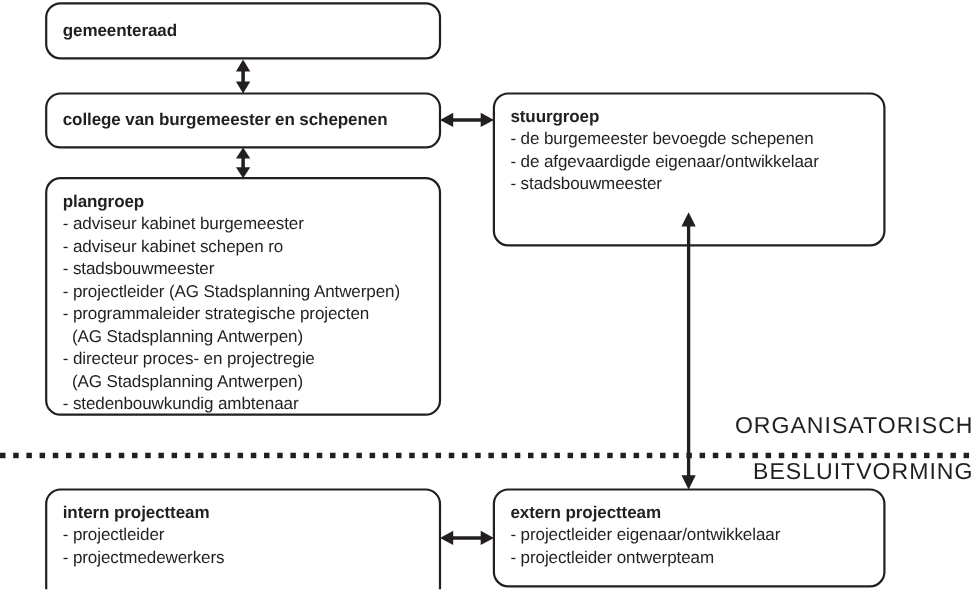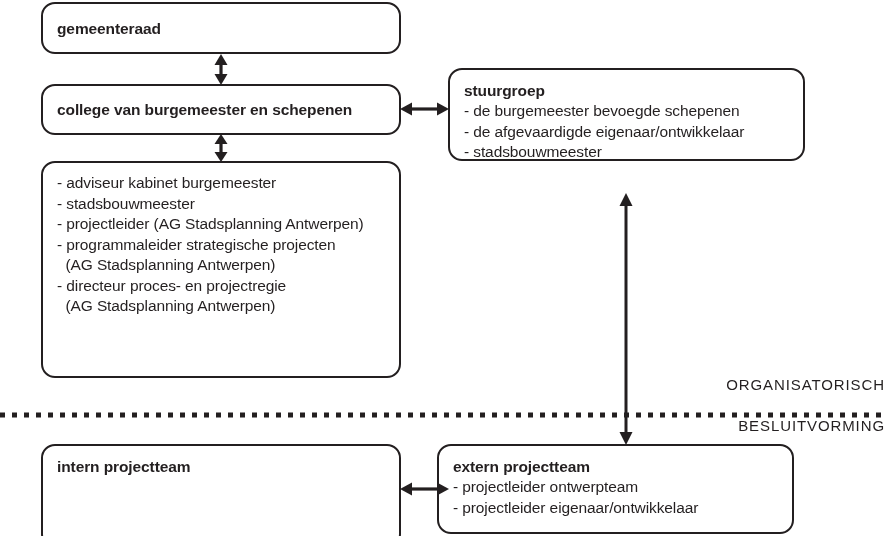--- a/index.html
+++ b/index.html
@@ -53,23 +53,23 @@
     display: flex;
     align-items: center;
     padding-top: 0;
     padding-bottom: 0;
   }
 
   
   #node-gemeenteraad        { left: 41px;  top: 2px;   width: 360px; height: 52px; }
   #node-college             { left: 41px;  top: 84px;  width: 360px; height: 51px; }
   #node-plangroep           { left: 41px;  top: 161px; width: 360px; height: 217px; }
-  #node-stuurgroep          { left: 448px; top: 68px;  width: 357px; height: 93px; }
+  #node-stuurgroep          { left: 448px; top: 84px;  width: 357px; height: 140px; }
   #node-intern-projectteam  { left: 41px;  top: 444px; width: 360px; height: 104px; }
-  #node-extern-projectteam  { left: 437px; top: 444px; width: 357px; height: 90px; }
+  #node-extern-projectteam  { left: 448px; top: 444px; width: 357px; height: 90px; }
 
   
   .connector {
     position: absolute;
   }
   .connector svg { display: block; }
 
   #conn-gemeenteraad-college { left: 206px; top: 54px;  width: 30px; height: 31px; }
   #conn-college-plangroep    { left: 206px; top: 134px; width: 30px; height: 28px; }
   #conn-college-stuurgroep   { left: 400px; top: 94px;  width: 49px; height: 30px; }
@@ -81,21 +81,21 @@
     position: absolute;
     left: 0;
     top: 404px;
     width: 887px;
     height: 6px;
   }
 
   
   .zone-label {
     position: absolute;
-    font-size: 15px;
+    font-size: 21px;
     letter-spacing: 0.9px;
     color: #231f20;
     text-align: right;
     white-space: nowrap;
   }
   #label-organisatorisch { right: 2px; top: 376px; }
   #label-besluitvorming  { right: 2px; top: 417px; }
 </style>
 </head>
 <body>
@@ -104,49 +104,56 @@
 
   <div class="node simple" id="node-gemeenteraad">
     <div class="title">gemeenteraad</div>
   </div>
 
   <div class="node simple" id="node-college">
     <div class="title">college van burgemeester en schepenen</div>
   </div>
 
   <div class="node" id="node-plangroep">
+    <div class="title">plangroep</div>
     <ul class="items">
       <li>- adviseur kabinet burgemeester</li>
+      <li>- adviseur kabinet schepen ro</li>
       <li>- stadsbouwmeester</li>
       <li>- projectleider (AG Stadsplanning Antwerpen)</li>
       <li>- programmaleider strategische projecten</li>
       <li>  (AG Stadsplanning Antwerpen)</li>
       <li>- directeur proces- en projectregie</li>
       <li>  (AG Stadsplanning Antwerpen)</li>
+      <li>- stedenbouwkundig ambtenaar</li>
     </ul>
   </div>
 
   <div class="node" id="node-stuurgroep">
     <div class="title">stuurgroep</div>
     <ul class="items">
       <li>- de burgemeester bevoegde schepenen</li>
       <li>- de afgevaardigde eigenaar/ontwikkelaar</li>
       <li>- stadsbouwmeester</li>
     </ul>
   </div>
 
   <div class="node" id="node-intern-projectteam">
     <div class="title">intern projectteam</div>
+    <ul class="items">
+      <li>- projectleider</li>
+      <li>- projectmedewerkers</li>
+    </ul>
   </div>
 
   <div class="node" id="node-extern-projectteam">
     <div class="title">extern projectteam</div>
     <ul class="items">
+      <li>- projectleider eigenaar/ontwikkelaar</li>
       <li>- projectleider ontwerpteam</li>
-      <li>- projectleider eigenaar/ontwikkelaar</li>
     </ul>
   </div>
 
   <div class="connector" id="conn-gemeenteraad-college">
     <svg width="30" height="31" viewBox="0 0 30 31">
       <line x1="15" y1="7" x2="15" y2="24" stroke="#231f20" stroke-width="3.2"></line>
       <polygon points="15,0 21.5,11 8.5,11" fill="#231f20"></polygon>
       <polygon points="15,31 21.5,20 8.5,20" fill="#231f20"></polygon>
     </svg>
   </div>

